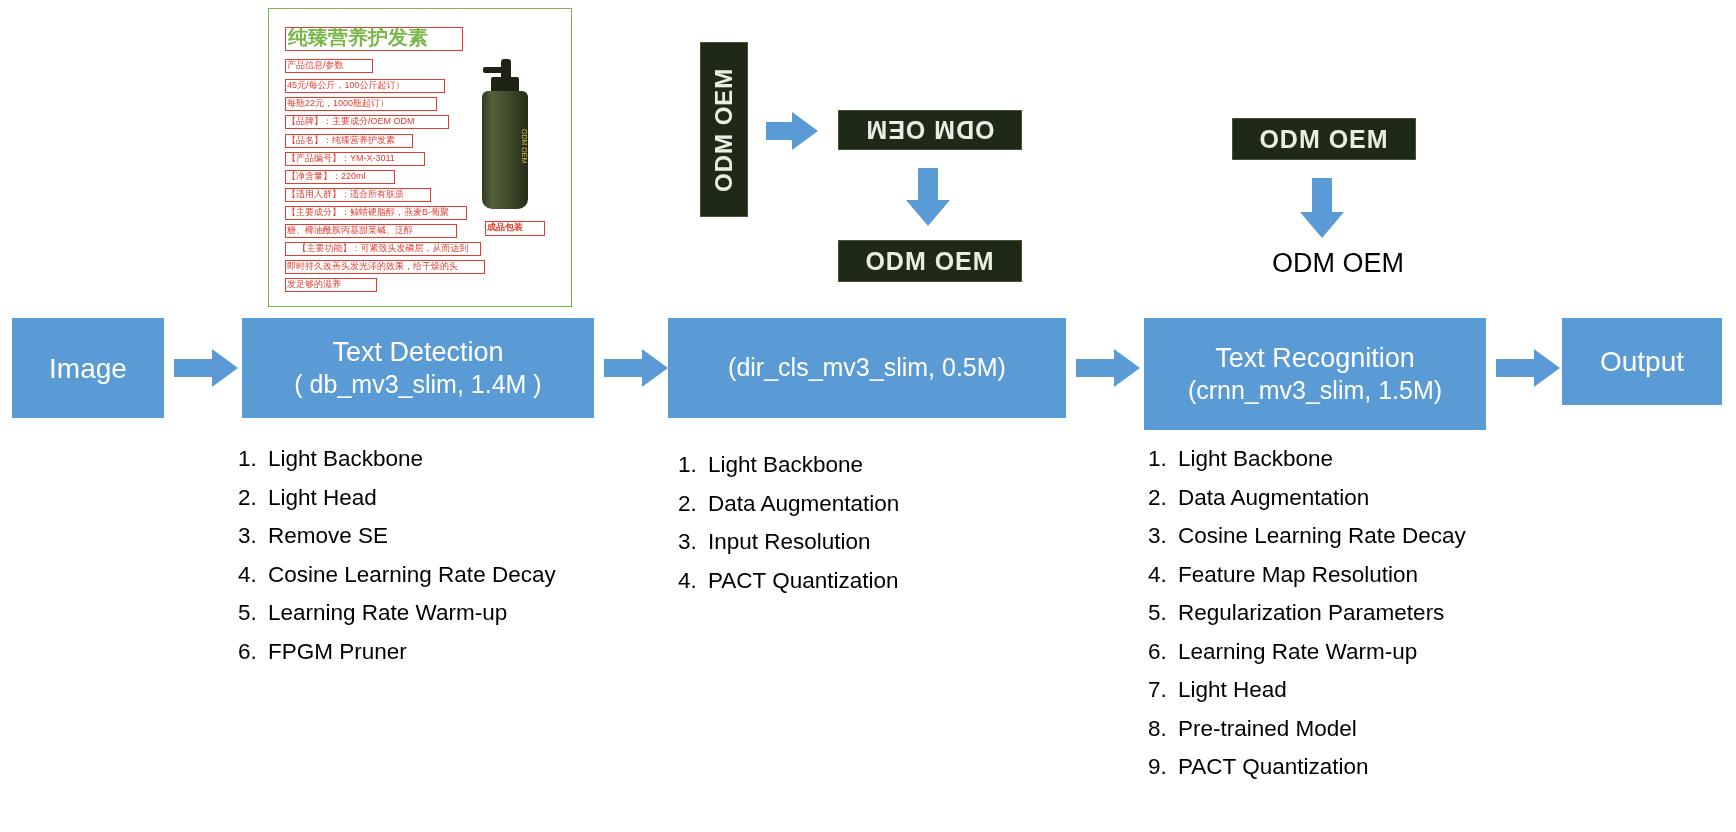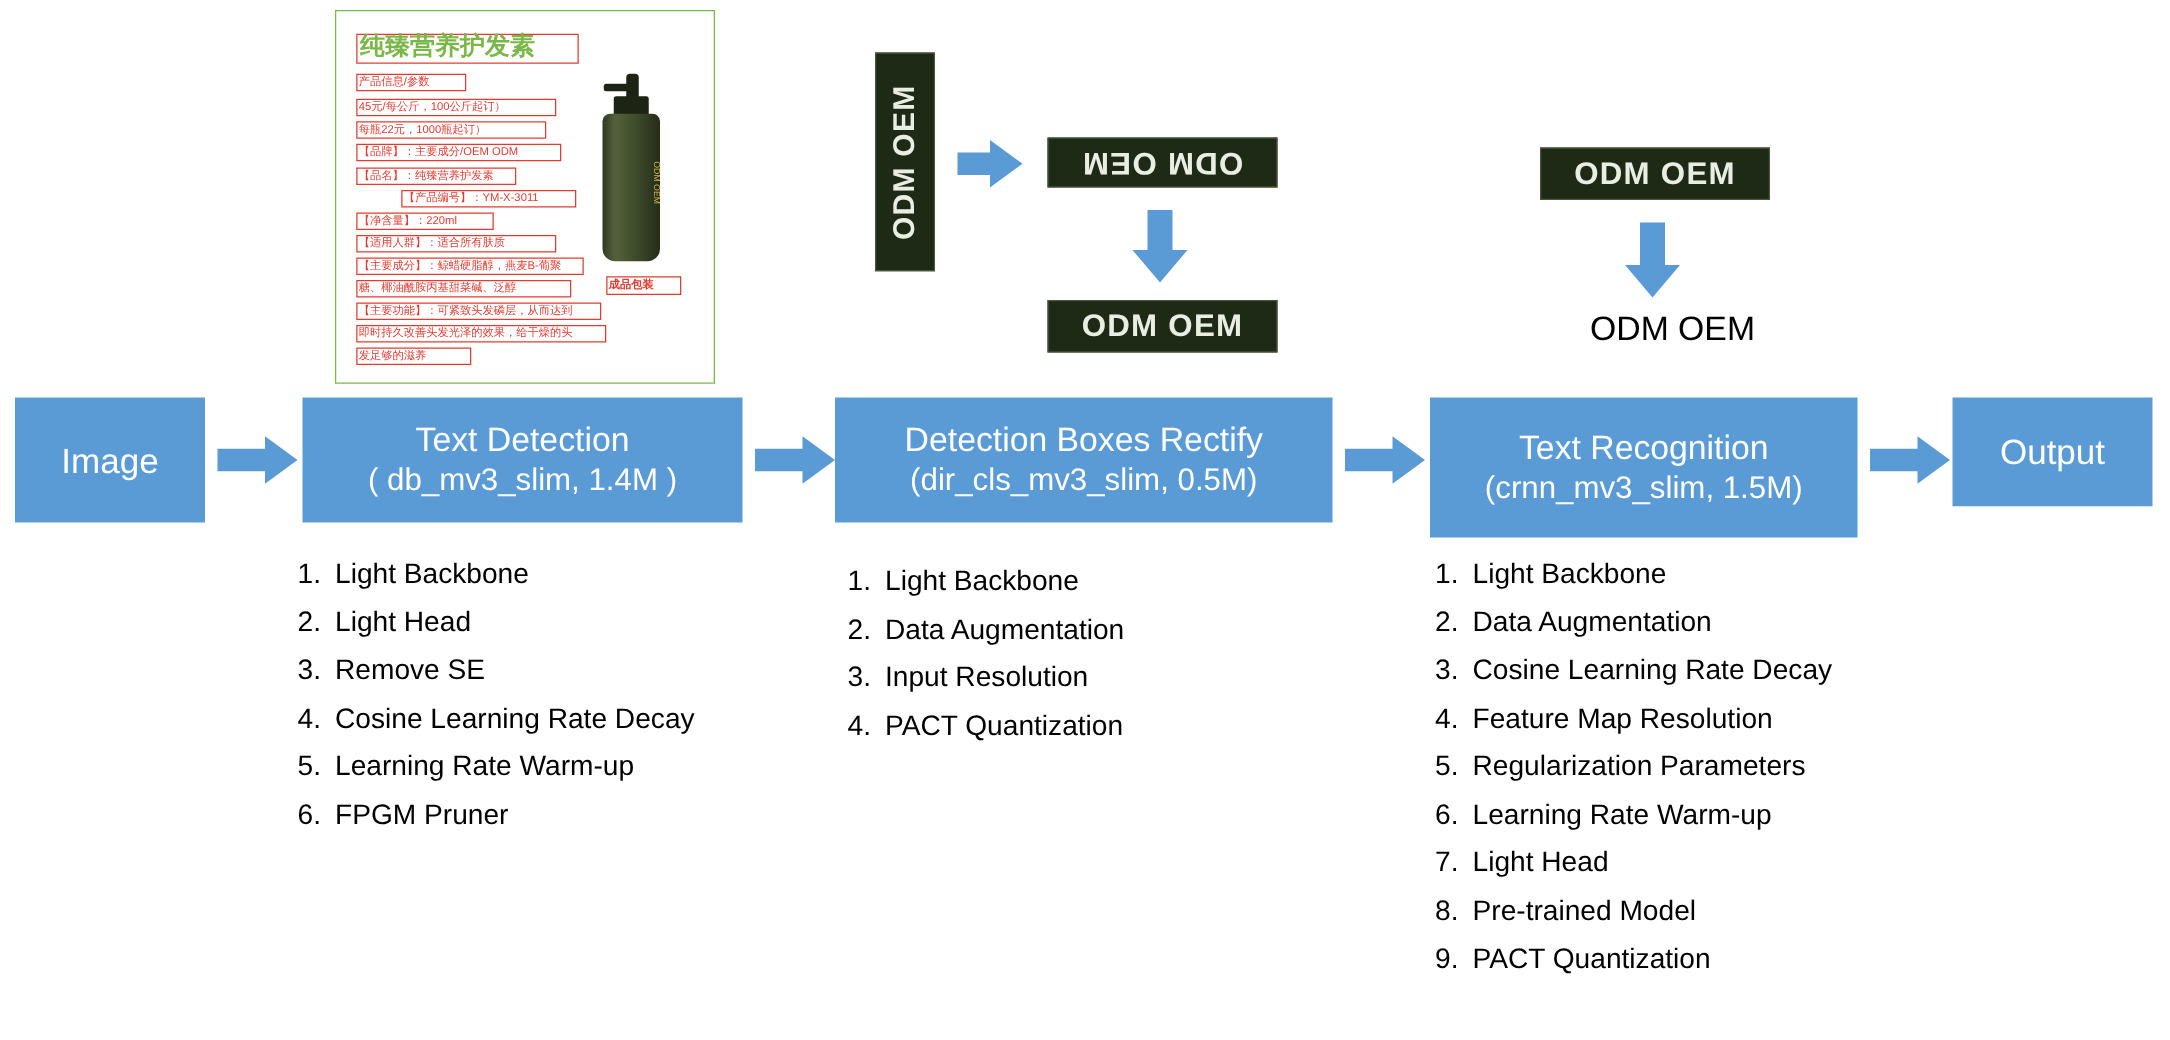--- a/index.html
+++ b/index.html
@@ -160,26 +160,26 @@
 
 <div class="abs sample" style="left:268px; top:8px; width:302px; height:297px;">
 
   <div class="ocr-title" style="left:16px; top:18px; width:178px; height:24px;">纯臻营养护发素</div>
 
   <div class="ocr-box" style="left:16px; top:50px; width:88px; height:14px;">产品信息/参数</div>
   <div class="ocr-box" style="left:16px; top:70px; width:160px; height:14px;">45元/每公斤，100公斤起订）</div>
   <div class="ocr-box" style="left:16px; top:88px; width:152px; height:14px;">每瓶22元，1000瓶起订）</div>
   <div class="ocr-box" style="left:16px; top:106px; width:164px; height:14px;">【品牌】：主要成分/OEM ODM</div>
   <div class="ocr-box" style="left:16px; top:125px; width:128px; height:14px;">【品名】：纯臻营养护发素</div>
-  <div class="ocr-box" style="left:16px; top:143px; width:140px; height:14px;margin-left:36px;">【产品编号】：YM-X-3011</div>
+  <div class="ocr-box" style="left:16px; top:143px; width:140px; height:14px;">【产品编号】：YM-X-3011</div>
   <div class="ocr-box" style="left:16px; top:161px; width:110px; height:14px;">【净含量】：220ml</div>
-  <div class="ocr-box" style="left:16px; top:179px; width:160px; height:14px;">【适用人群】：适合所有肤质</div>
+  <div class="ocr-box" style="left:16px; top:179px; width:146px; height:14px;">【适用人群】：适合所有肤质</div>
   <div class="ocr-box" style="left:16px; top:197px; width:182px; height:14px;">【主要成分】：鲸蜡硬脂醇，燕麦B-葡聚</div>
   <div class="ocr-box" style="left:16px; top:215px; width:172px; height:14px;">糖、椰油酰胺丙基甜菜碱、泛醇</div>
-  <div class="ocr-box" style="left:16px; top:233px; width:196px; height:14px;">【主要功能】：可紧致头发磷层，从而达到</div>
+  <div class="ocr-box" style="left:16px; top:233px; width:196px; height:14px;text-align:center;">【主要功能】：可紧致头发磷层，从而达到</div>
   <div class="ocr-box" style="left:16px; top:251px; width:200px; height:14px;">即时持久改善头发光泽的效果，给干燥的头</div>
   <div class="ocr-box" style="left:16px; top:269px; width:92px; height:14px;">发足够的滋养</div>
   <div class="ocr-box" style="left:216px; top:212px; width:60px; height:15px;font-weight:bold;">成品包装</div>
 
   <div class="bottle-pump" style="left:232px; top:50px; width:10px; height:22px;"></div>
   <div class="bottle-nozzle" style="left:214px; top:58px; width:22px; height:6px;"></div>
   <div class="bottle-neck" style="left:222px; top:68px; width:28px; height:16px;"></div>
   <div class="bottle-body" style="left:213px; top:82px; width:46px; height:118px;">
     <div class="bottle-label" style="top:38px; writing-mode: vertical-rl;">ODM OEM</div>
   </div>
@@ -223,21 +223,20 @@
   <div class="l1">Text Detection</div>
   <div class="l2">( db_mv3_slim, 1.4M )</div>
 </div>
 
 <div class="abs" style="left:604px; top:349px; width:64px; height:38px;">
   <div class="abs arrow-right-stem" style="left:0; top:10px; width:40px;"></div>
   <div class="abs arrow-right" style="left:38px; top:0;"></div>
 </div>
 
 <div class="abs pipe-box" style="left:668px; top:318px; width:398px; height:100px;">
-  <div class="l1">Detection Boxes Rectify</div>
   <div class="l2">(dir_cls_mv3_slim, 0.5M)</div>
 </div>
 
 <div class="abs" style="left:1076px; top:349px; width:64px; height:38px;">
   <div class="abs arrow-right-stem" style="left:0; top:10px; width:40px;"></div>
   <div class="abs arrow-right" style="left:38px; top:0;"></div>
 </div>
 
 <div class="abs pipe-box" style="left:1144px; top:318px; width:342px; height:112px;">
   <div class="l1">Text Recognition</div>

